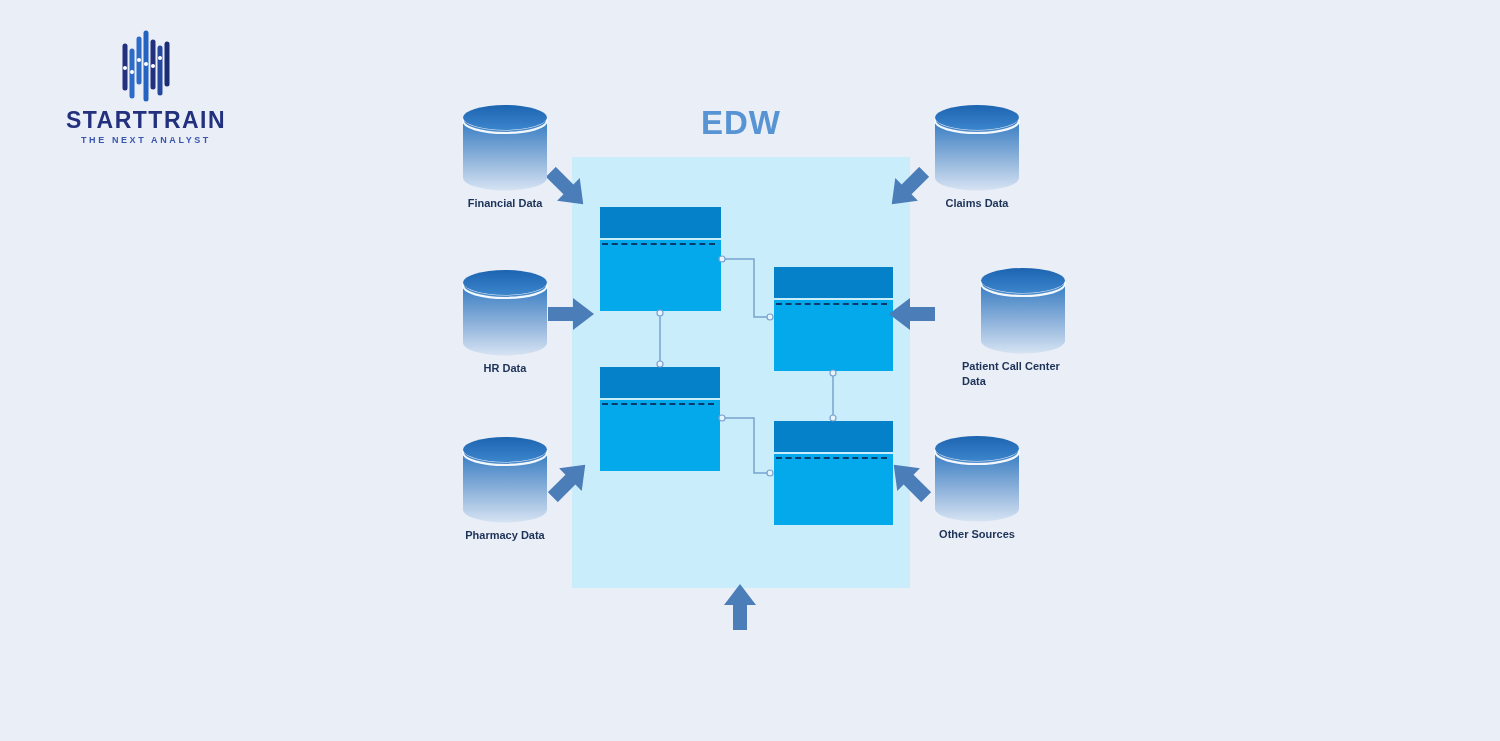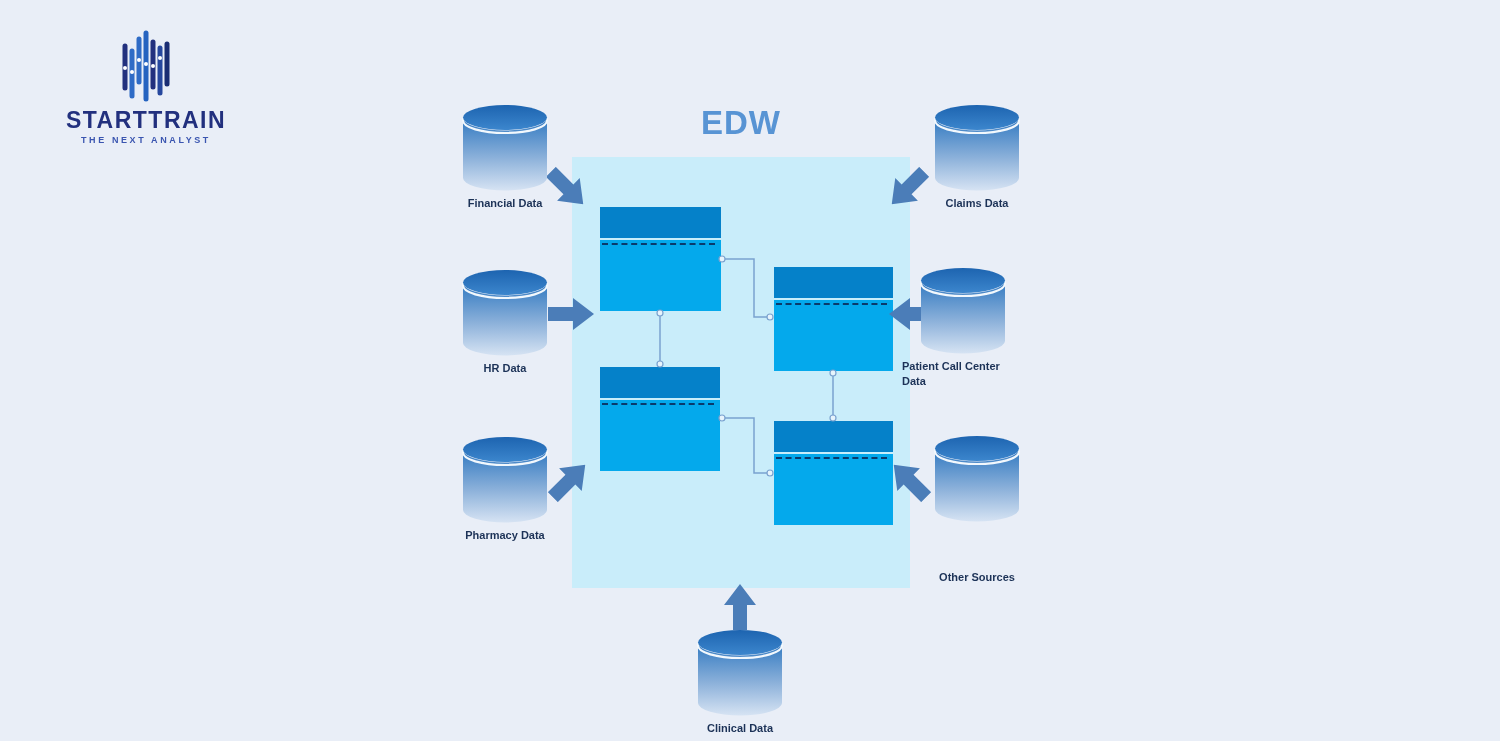--- a/index.html
+++ b/index.html
@@ -186,40 +186,32 @@
 
   <div class="source" style="left:907px; top:104px;">
     <svg width="88" height="88" viewBox="0 0 88 88">
       <path d="M2,14 V74 A42,12.5 0 0 0 86,74 V14 A42,12.5 0 0 1 2,14 Z" fill="url(#cylBody)"></path>
       <ellipse cx="44" cy="16.5" rx="42" ry="12.5" fill="none" stroke="#f2f8fd" stroke-width="2.2"></ellipse>
       <ellipse cx="44" cy="13.5" rx="42" ry="12.5" fill="url(#cylTop)"></ellipse>
     </svg>
     <div class="src-label">Claims Data</div>
   </div>
 
-  <div class="source" style="left:893px; top:267px;">
+  <div class="source" style="left:953px; top:267px;">
     <svg width="88" height="88" viewBox="0 0 88 88">
       <path d="M2,14 V74 A42,12.5 0 0 0 86,74 V14 A42,12.5 0 0 1 2,14 Z" fill="url(#cylBody)"></path>
       <ellipse cx="44" cy="16.5" rx="42" ry="12.5" fill="none" stroke="#f2f8fd" stroke-width="2.2"></ellipse>
       <ellipse cx="44" cy="13.5" rx="42" ry="12.5" fill="url(#cylTop)"></ellipse>
     </svg>
     <div class="src-label">Patient Call Center Data</div>
   </div>
 
-  <div class="source" style="left:907px; top:435px;gap:43px;">
+  <div class="source" style="left:907px; top:435px;">
     <svg width="88" height="88" viewBox="0 0 88 88">
       <path d="M2,14 V74 A42,12.5 0 0 0 86,74 V14 A42,12.5 0 0 1 2,14 Z" fill="url(#cylBody)"></path>
       <ellipse cx="44" cy="16.5" rx="42" ry="12.5" fill="none" stroke="#f2f8fd" stroke-width="2.2"></ellipse>
       <ellipse cx="44" cy="13.5" rx="42" ry="12.5" fill="url(#cylTop)"></ellipse>
     </svg>
     <div class="src-label">Other Sources</div>
   </div>
 
-  <div class="source" style="left:670px; top:629px;">
-    <svg width="88" height="88" viewBox="0 0 88 88">
-      <path d="M2,14 V74 A42,12.5 0 0 0 86,74 V14 A42,12.5 0 0 1 2,14 Z" fill="url(#cylBody)"></path>
-      <ellipse cx="44" cy="16.5" rx="42" ry="12.5" fill="none" stroke="#f2f8fd" stroke-width="2.2"></ellipse>
-      <ellipse cx="44" cy="13.5" rx="42" ry="12.5" fill="url(#cylTop)"></ellipse>
-    </svg>
-    <div class="src-label">Clinical Data</div>
-  </div>
 
 </div>
 
 </body></html>

